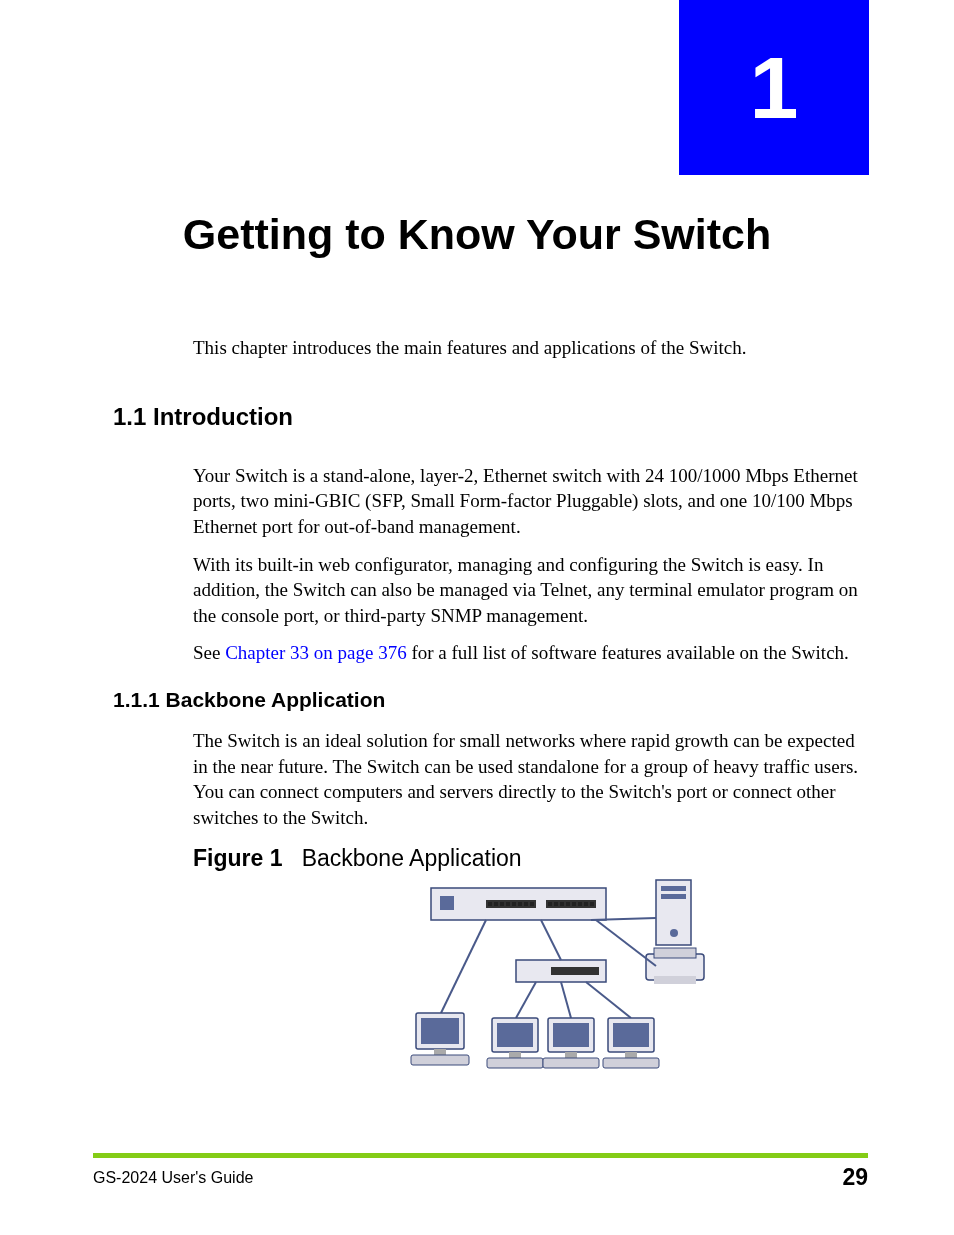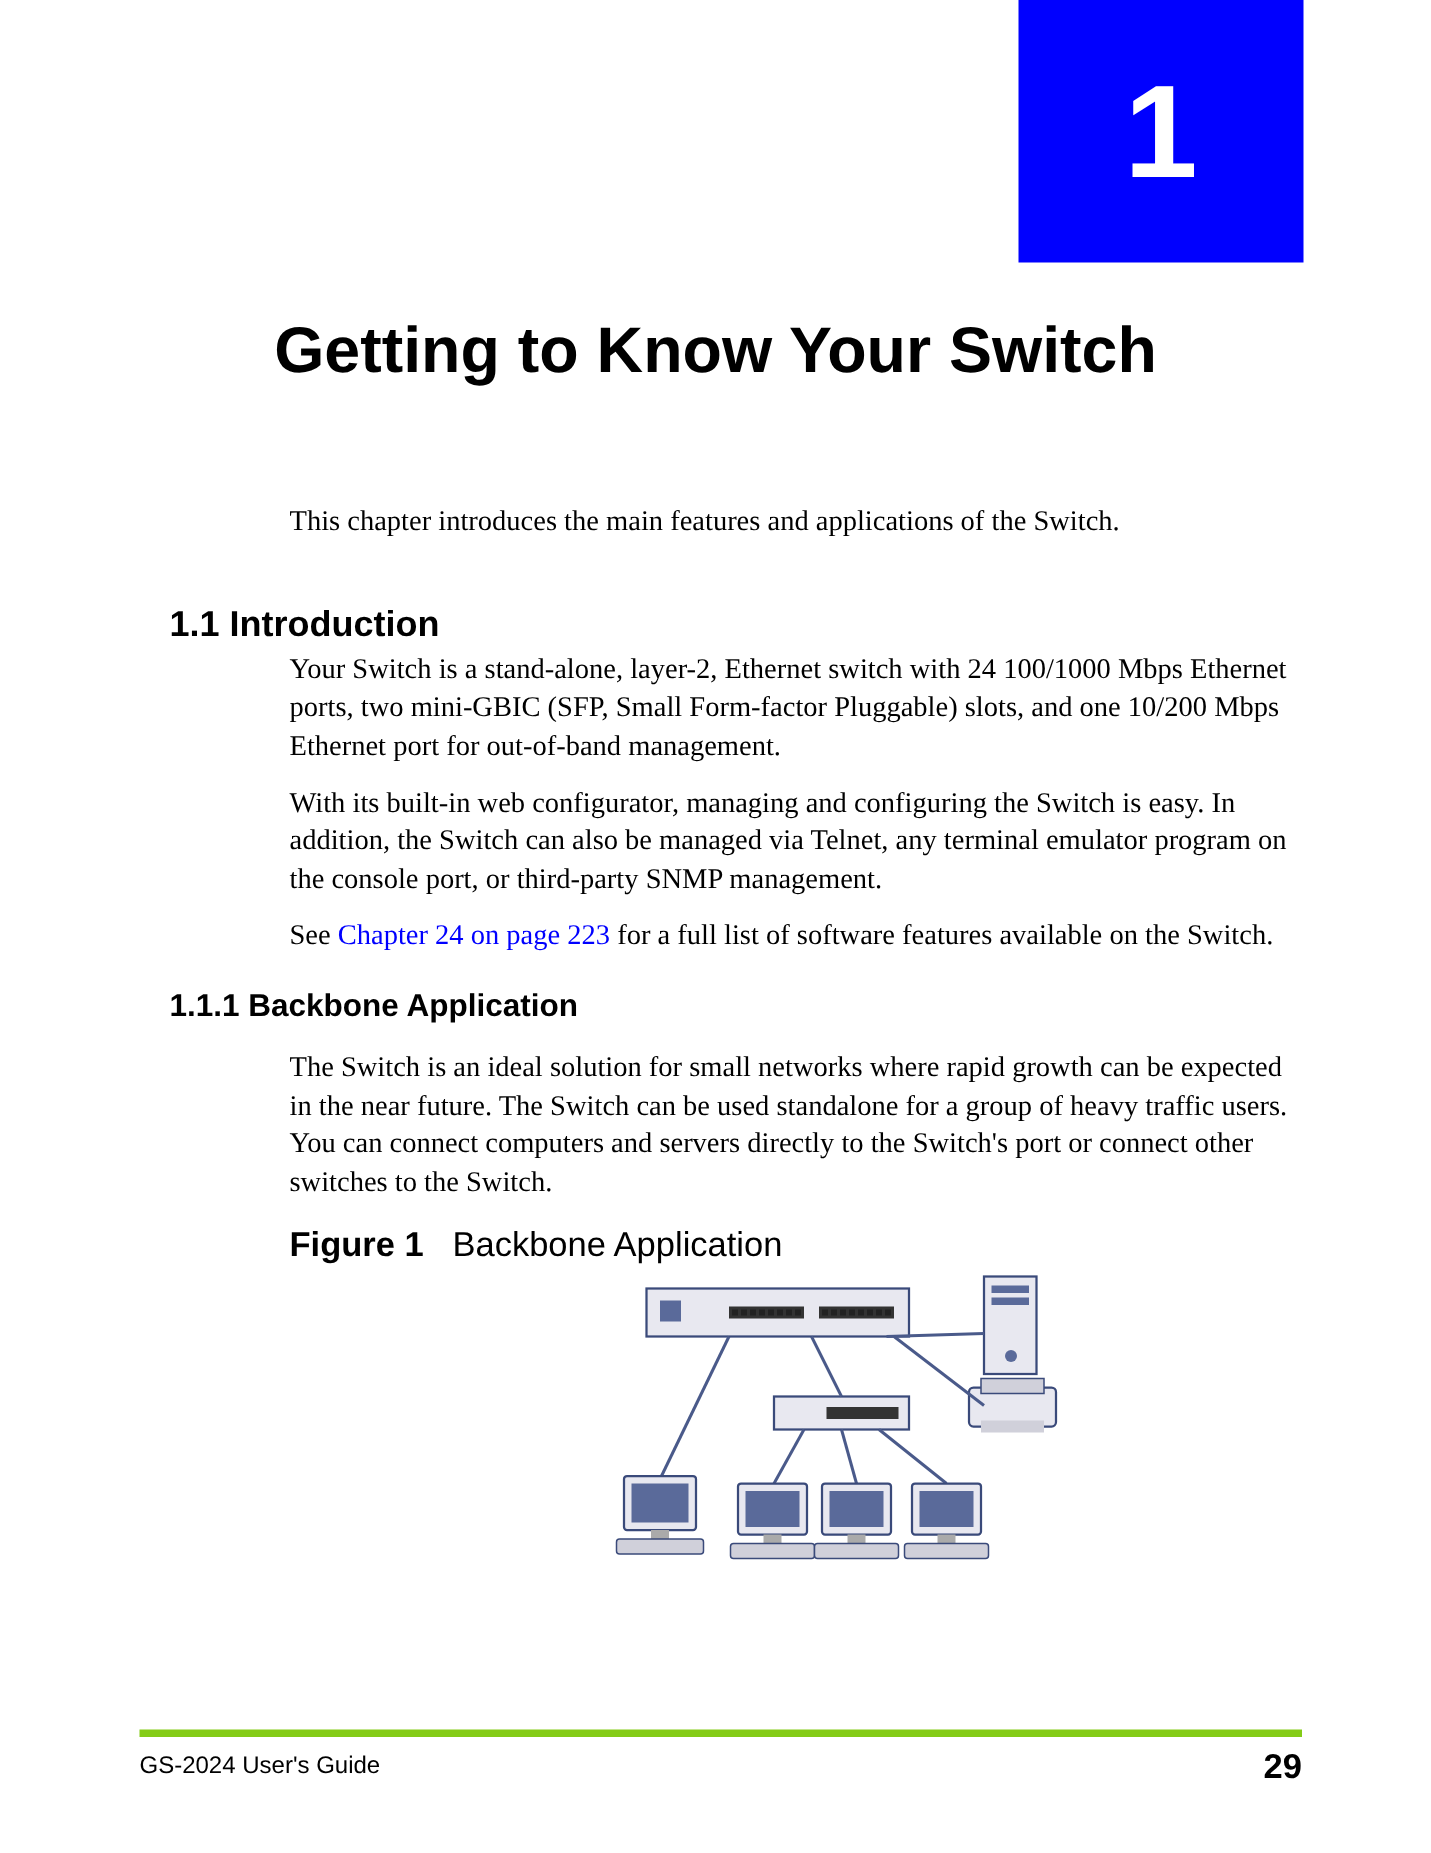--- a/index.html
+++ b/index.html
@@ -51,21 +51,21 @@
     }
     .intro-text {
       font-size: 19px;
       line-height: 1.35;
       margin-bottom: 42px;
     }
     .section-heading {
       font-family: Arial, Helvetica, sans-serif;
       font-size: 24px;
       font-weight: bold;
-      margin-bottom: 3px;
+      margin-bottom: 32px;
       margin-left: -80px;
     }
     .subsection-heading {
       font-family: Arial, Helvetica, sans-serif;
       font-size: 21px;
       font-weight: bold;
       margin-top: 22px;
       margin-bottom: 16px;
       margin-left: -80px;
     }
@@ -118,24 +118,24 @@
   <span class="chapter-number">1</span>
 </div>
 
 <h1 class="chapter-title">Getting to Know Your Switch</h1>
 
 <div class="content">
   <p class="intro-text">This chapter introduces the main features and applications of the Switch.</p>
 
   <h2 class="section-heading">1.1  Introduction</h2>
 
-  <p class="paragraph">Your Switch is a stand-alone, layer-2, Ethernet switch with 24 100/1000 Mbps Ethernet ports, two mini-GBIC (SFP, Small Form-factor Pluggable) slots, and one 10/200 Mbps Ethernet port for out-of-band management.</p>
+  <p class="paragraph">Your Switch is a stand-alone, layer-2, Ethernet switch with 24 100/1000 Mbps Ethernet ports, two mini-GBIC (SFP, Small Form-factor Pluggable) slots, and one 10/100 Mbps Ethernet port for out-of-band management.</p>
   <p class="paragraph">With its built-in web configurator, managing and configuring the Switch is easy. In addition, the Switch can also be managed via Telnet, any terminal emulator program on the console port, or third-party SNMP management.</p>
   <p class="paragraph">
-    <span>See </span><span class="ref-link">Chapter 24 on page 223</span><span> for a full list of software features available on the Switch.</span>
+    <span>See </span><span class="ref-link">Chapter 33 on page 376</span><span> for a full list of software features available on the Switch.</span>
   </p>
 
   <h3 class="subsection-heading">1.1.1  Backbone Application</h3>
 
   <p class="paragraph">The Switch is an ideal solution for small networks where rapid growth can be expected in the near future. The Switch can be used standalone for a group of heavy traffic users. You can connect computers and servers directly to the Switch's port or connect other switches to the Switch.</p>
 
   <p class="figure-caption">
     <span class="fig-bold">Figure 1</span>&nbsp;&nbsp;&nbsp;<span>Backbone Application</span>
   </p>
 

